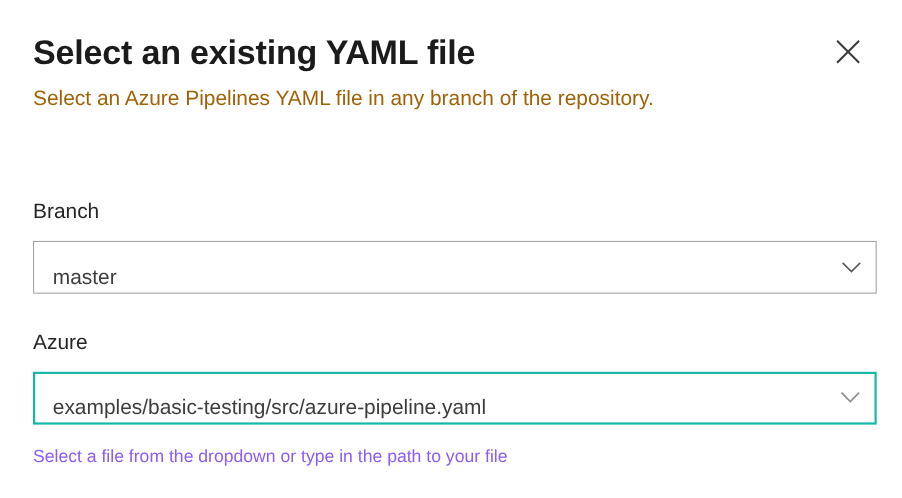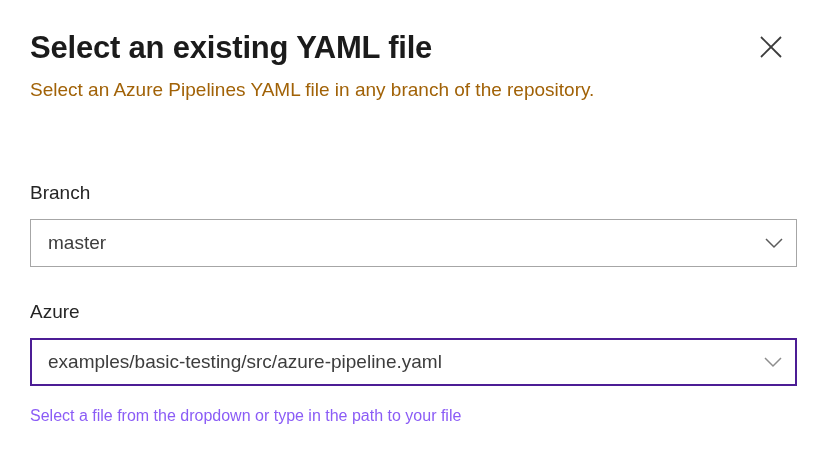--- a/index.html
+++ b/index.html
@@ -97,26 +97,26 @@
   }
 
   .combo {
     position: relative;
     width: 767px;
     height: 48px;
     box-sizing: border-box;
     background: #ffffff;
     border: 1px solid #a6a6a6;
     display: flex;
-    align-items: center;
+    align-items: flex-end;
     cursor: pointer;
   }
 
   .combo.focused {
-    border: 2px solid #4c1d95;
+    border: 2px solid #14b8a6;
   }
 
   .combo-value {
     font-size: 19px;
     color: #3d3d3d;
     padding-left: 17px;
     line-height: 24px;
     white-space: nowrap;
     overflow: hidden;
     text-overflow: ellipsis;

